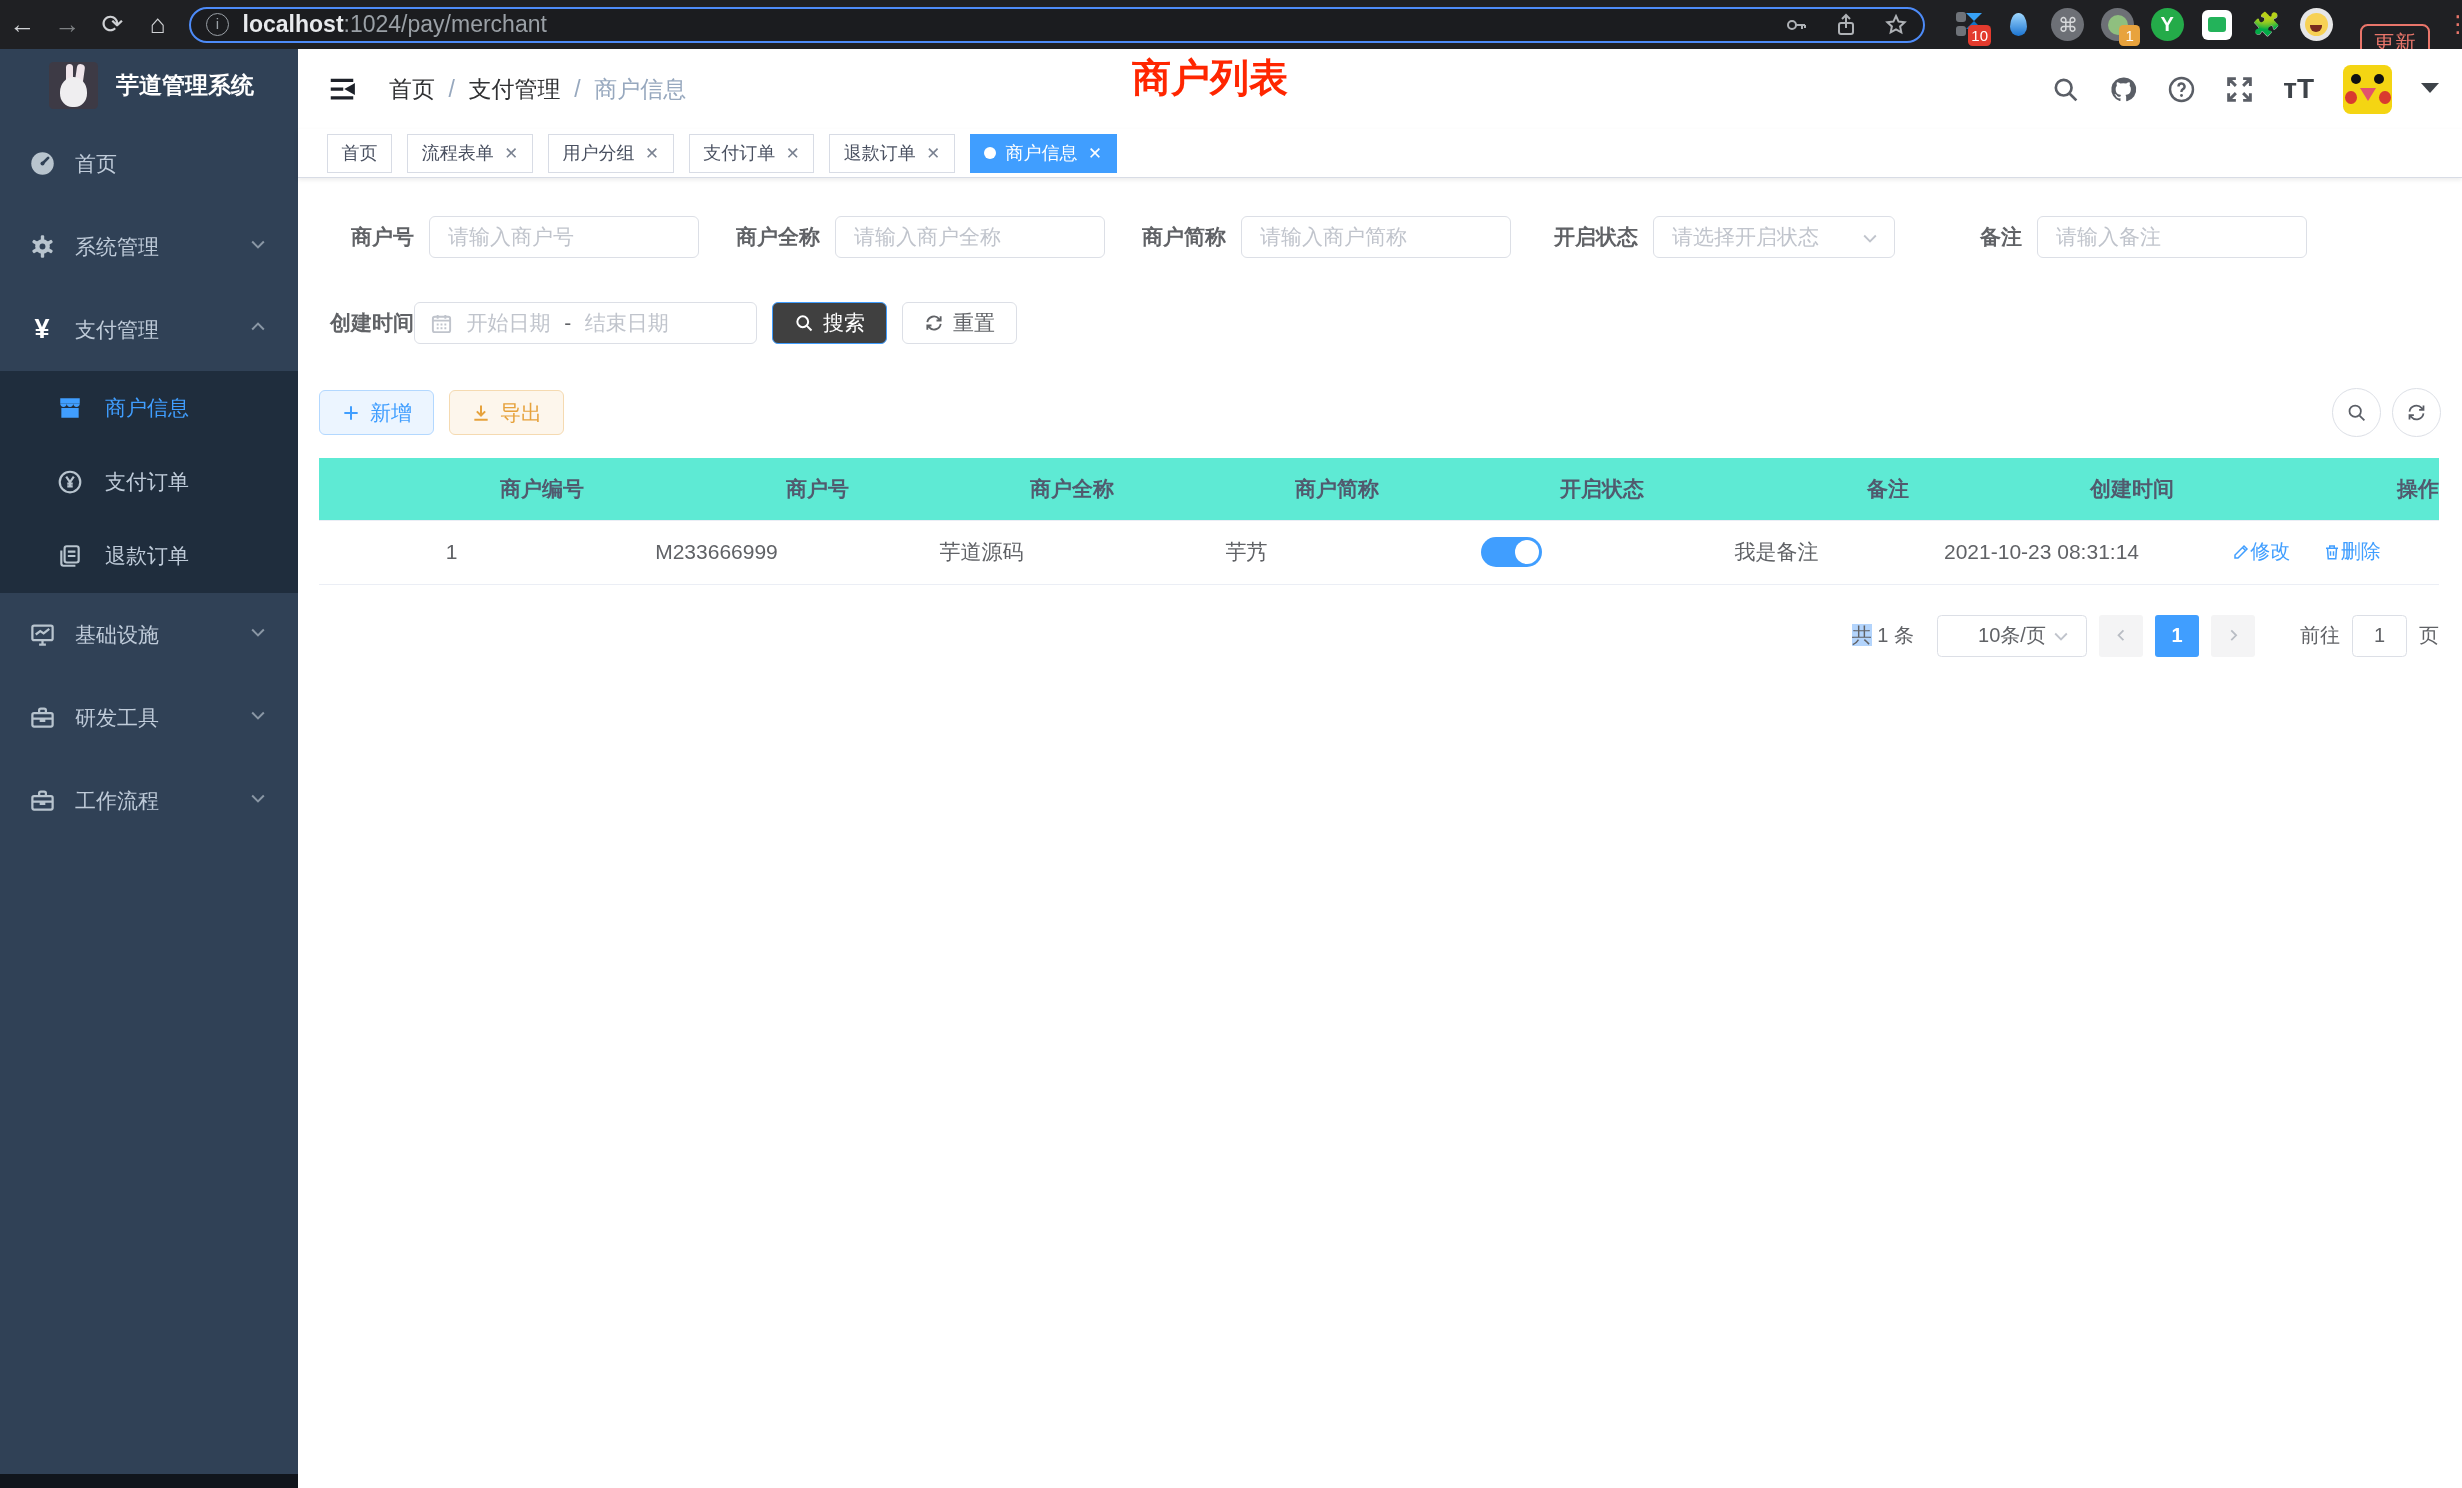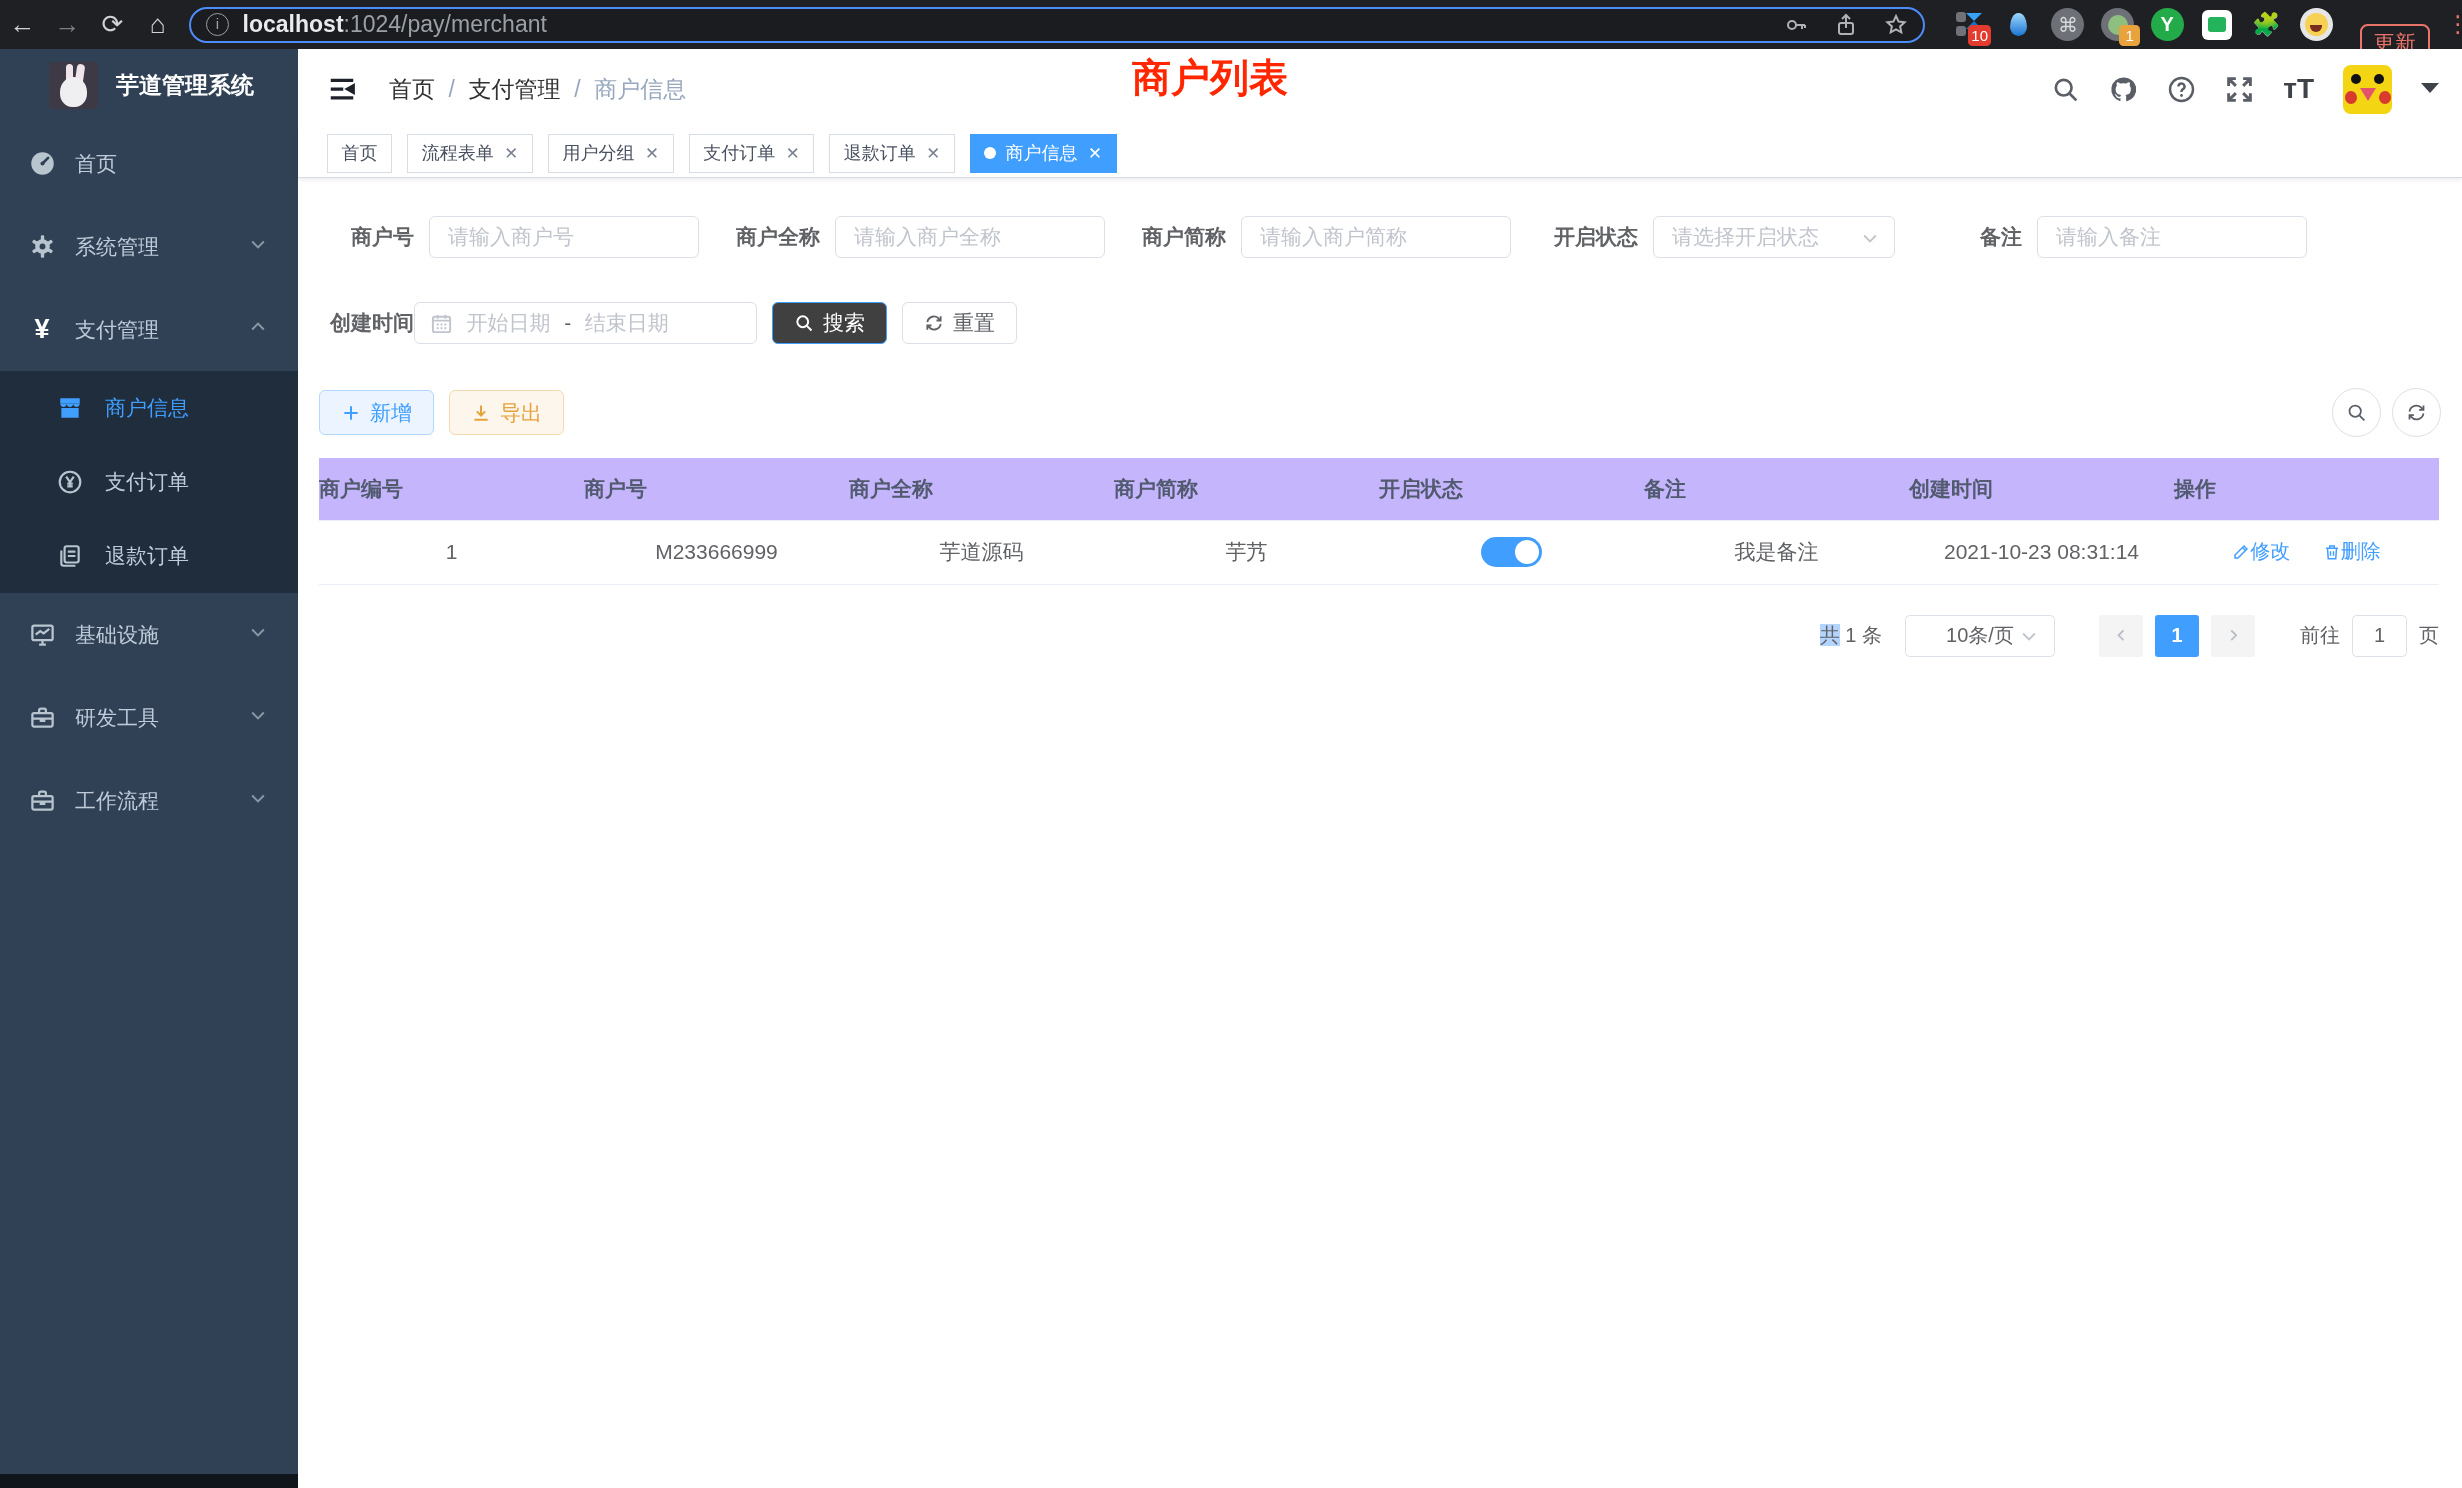--- a/index.html
+++ b/index.html
@@ -125,37 +125,37 @@
   .btn-plain-orange { background:#fdf6ec; border-color:#f5dab1; color:#e6a23c; height:45px; }
   .ml20 { margin-left:15px; }
 
   .toolbar-row { display:flex; align-items:center; margin-bottom:21px; }
   .tool-right { margin-left:auto; display:flex; gap:10.6px; }
   .circle-btn { width:49px; height:49px; border-radius:50%; border:1.5px solid #dcdfe6; background:#fff;
     display:flex; align-items:center; justify-content:center; color:#5a5e66; cursor:pointer; }
   .circle-btn svg { width:21px; height:21px; }
 
   table.grid { width:2120px; border-collapse:collapse; table-layout:fixed; }
-  table.grid th { background:#c4b5fd; color:#515a6e; font-size:21px; font-weight:bold;
-    height:62px; border-bottom:1.5px solid #ebeef5; text-align:left; }
+  table.grid th { background:#5eead4; color:#515a6e; font-size:21px; font-weight:bold;
+    height:62px; border-bottom:1.5px solid #ebeef5; text-align:right; }
   table.grid td { height:64px; font-size:21px; color:#606266; text-align:center;
     border-bottom:1.5px solid #ebeef5; }
   .switch { width:61px; height:30px; border-radius:15px; background:#409eff; position:relative;
     display:inline-block; vertical-align:middle; cursor:pointer; }
   .switch .knob { position:absolute; right:3px; top:3px; width:24px; height:24px; border-radius:50%; background:#fff; }
   .op-link { color:#409eff; font-size:20px; cursor:pointer; display:inline-flex; align-items:center; gap:0; }
   .op-link svg { width:18px; height:18px; }
   .op-gap { display:inline-block; width:21px; }
 
   .pager { display:flex; align-items:center; justify-content:flex-end; margin-top:30px; width:2120px;
     font-size:20px; color:#606266; }
   .total { margin-right:23px; }
   .hl { background:#b3d4fc; }
   .size-select { position:relative; width:150px; height:42px; border:1.5px solid #dcdfe6; border-radius:4.5px;
-    display:flex; align-items:center; justify-content:center; color:#606266; cursor:pointer; margin-right:32px; }
+    display:flex; align-items:center; justify-content:center; color:#606266; cursor:pointer; }
   .size-select .sel-chev { top:10.6px; }
   .pg-btn { width:44px; height:42px; border-radius:3px; background:#f4f4f5; color:#b9bdc4;
     display:flex; align-items:center; justify-content:center; cursor:pointer; margin-left:12px; }
   .pg-btn svg { width:16.7px; height:16.7px; }
   .pg-num { width:44px; height:42px; border-radius:3px; background:#409eff; color:#fff;
     display:flex; align-items:center; justify-content:center; font-weight:bold; margin-left:12px; cursor:pointer; }
   .goto { margin-left:45px; display:flex; align-items:center; gap:12px; }
   .goto input { width:55px; height:42px; border:1.5px solid #dcdfe6; border-radius:4.5px; text-align:center;
     font-size:20px; color:#606266; outline:none; font-family:inherit; }
 </style>

